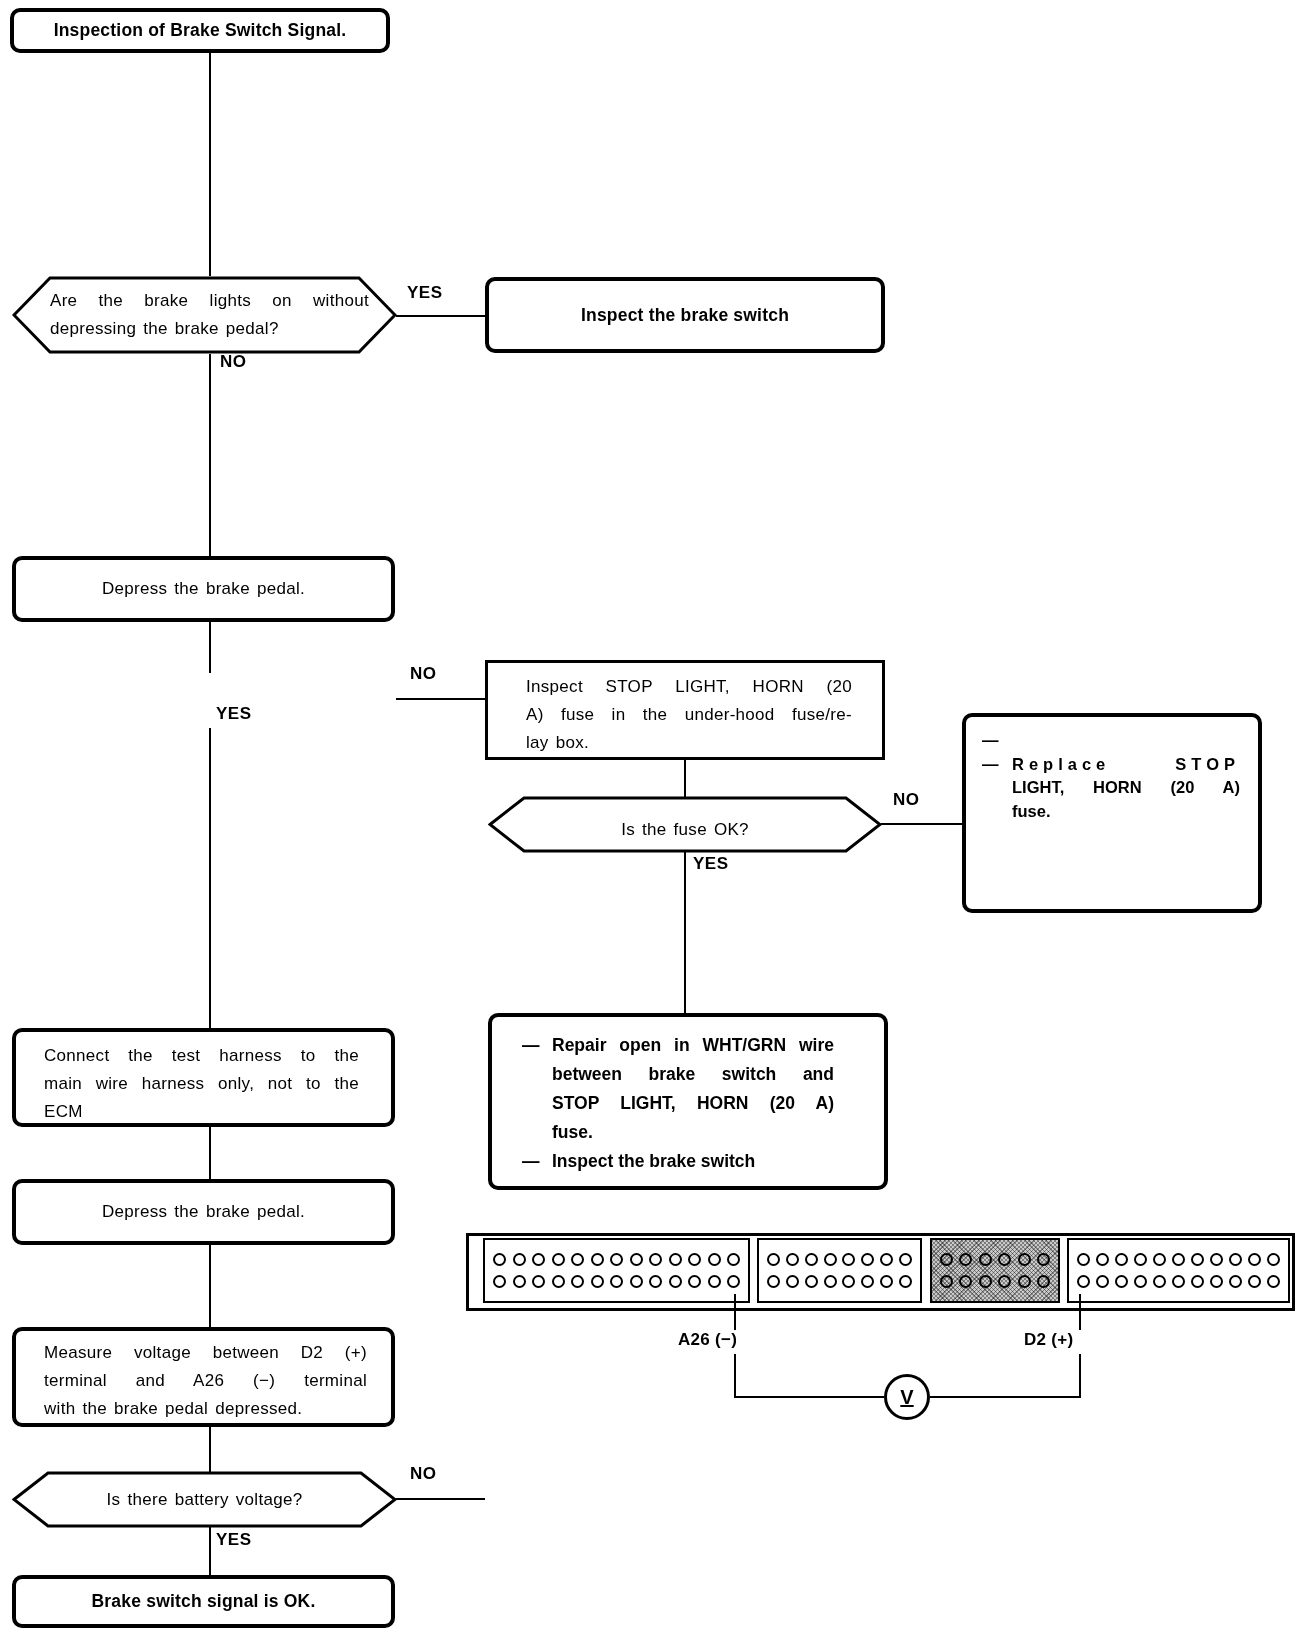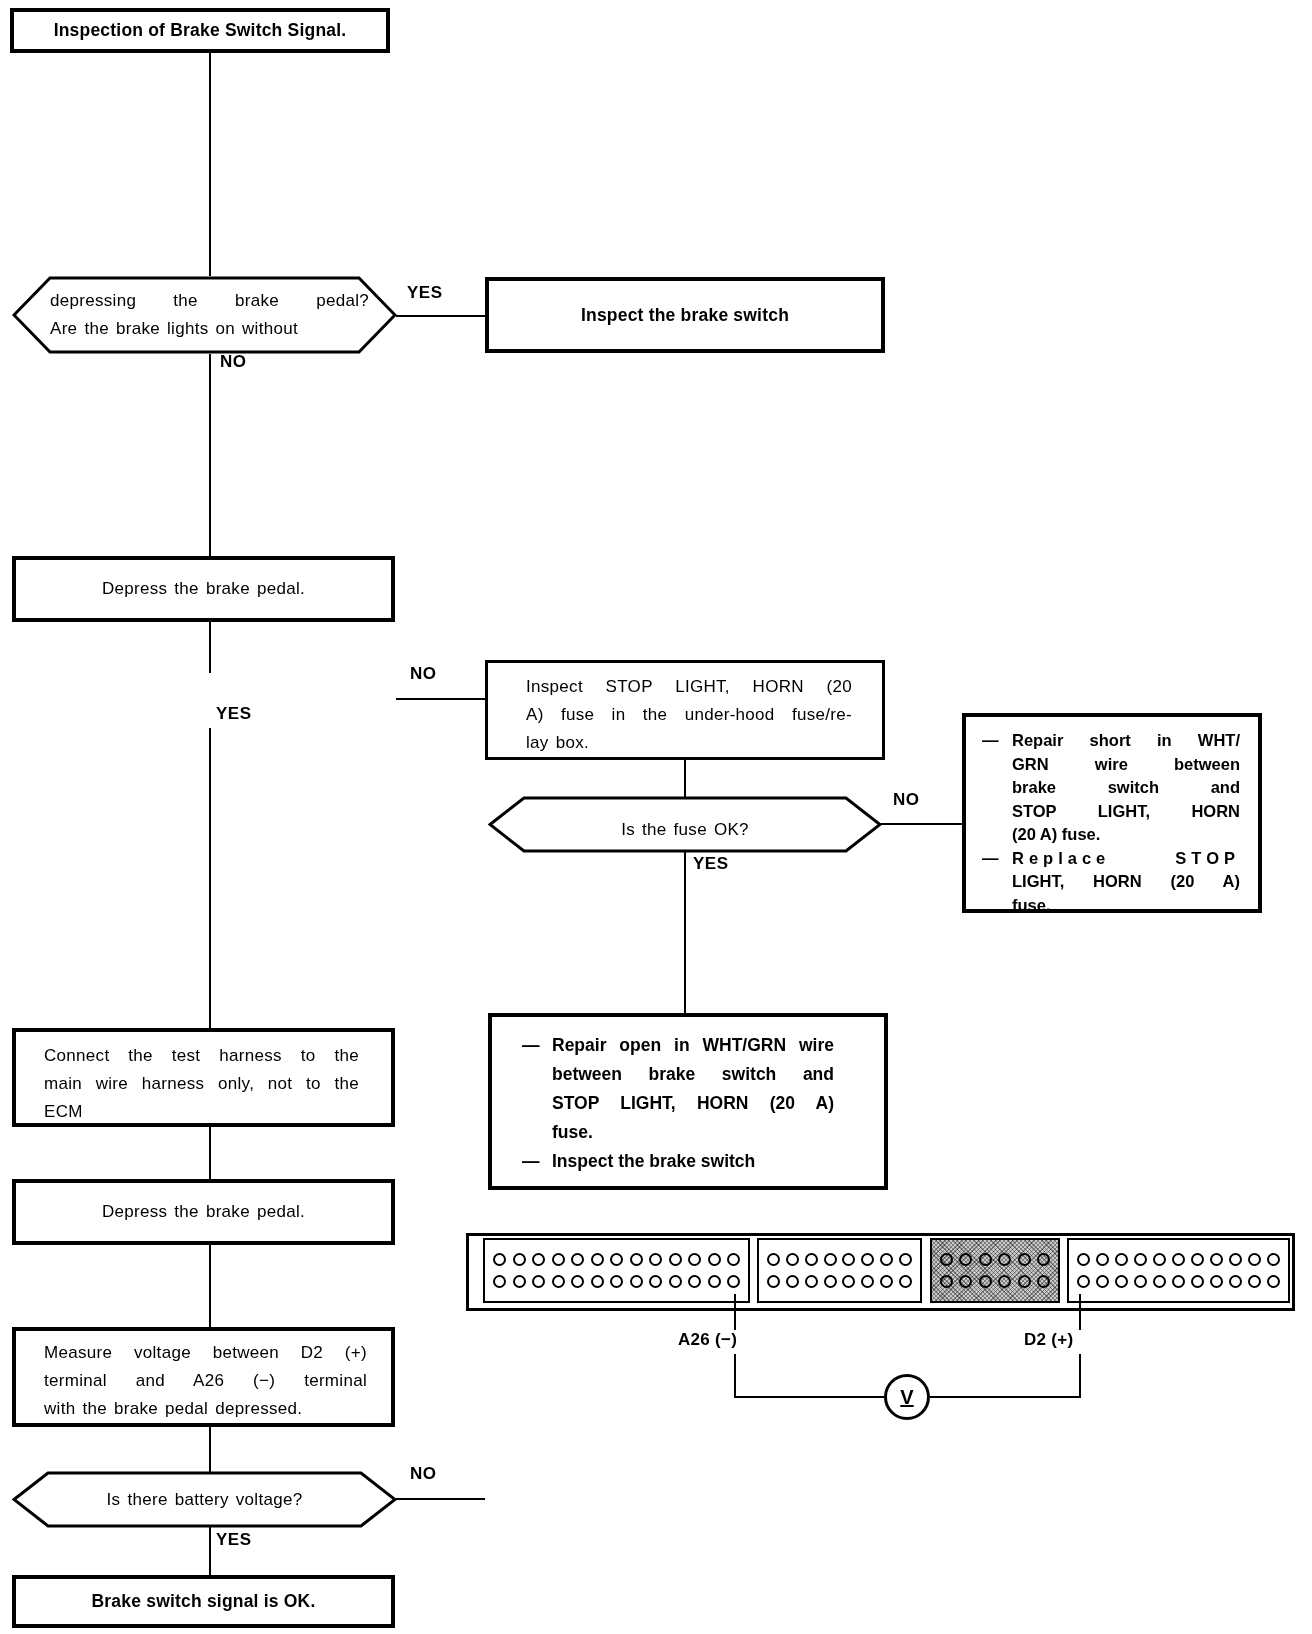--- a/index.html
+++ b/index.html
@@ -2,21 +2,21 @@
 <html><head>
 <meta charset="utf-8">
 <style>
   html,body{margin:0;padding:0;background:#fff;}
   #canvas{
     position:relative;width:1312px;height:1634px;background:#fff;
     font-family:"Liberation Sans",sans-serif;color:#000;
     -webkit-font-smoothing:antialiased;
   }
   .box{position:absolute;background:#fff;border:3px solid #000;box-sizing:border-box;}
-  .box.thick{border-width:4px;}
+  .box.thick{border-width:4px;border-radius:10px;}
   .center{display:flex;align-items:center;justify-content:center;text-align:center;}
   .bold{font-weight:bold;}
   .t17{font-size:17px;letter-spacing:.3px;word-spacing:2px;}
   .t175{font-size:17.5px;letter-spacing:.2px;}
   .vline{position:absolute;width:2px;background:#000;}
   .hline{position:absolute;height:2px;background:#000;}
   .lbl{position:absolute;font-size:17px;font-weight:bold;letter-spacing:.5px;}
   .hexwrap{position:absolute;}
   .hexwrap svg{position:absolute;left:0;top:0;}
   .hextext{position:absolute;inset:0;}
@@ -81,22 +81,22 @@
   <div class="lbl" style="left:893px;top:790px;">NO</div>
   <div class="lbl" style="left:693px;top:854px;">YES</div>
   <div class="lbl" style="left:410px;top:1464px;">NO</div>
   <div class="lbl" style="left:216px;top:1530px;">YES</div>
 
   <div class="hexwrap" style="left:12px;top:276px;width:385px;height:78px;">
     <svg width="385" height="78">
       <polygon points="2,39 38,2 347,2 383,39 347,76 38,76" fill="#fff" stroke="#000" stroke-width="3"></polygon>
     </svg>
     <div class="hextext t17 lines jlines" style="padding:11px 28px 0 38px;">
+      <div>Are the brake lights on without</div>
       <div>depressing the brake pedal?</div>
-      <div>Are the brake lights on without</div>
     </div>
   </div>
 
   <div class="box thick center bold t175" style="left:485px;top:277px;width:400px;height:76px;">
     <span>Inspect the brake switch</span>
   </div>
 
   <div class="box thick center t17" style="left:12px;top:556px;width:383px;height:66px;">
     <span>Depress the brake pedal.</span>
   </div>
@@ -114,27 +114,20 @@
     </svg>
     <div class="hextext center t17">
       <span>Is the fuse OK?</span>
     </div>
   </div>
 
   <div class="box thick" style="left:962px;top:713px;width:300px;height:200px;">
     <div class="dashlist bold" style="left:16px;top:12px;right:18px;font-size:16.5px;line-height:23.5px;">
       <div class="ditem">
         <span class="dash">—</span>
-        <div class="dtext">
-          <div>Repair short in WHT/</div>
-          <div>GRN wire between</div>
-          <div>brake switch and</div>
-          <div>STOP LIGHT, HORN</div>
-          <div>(20 A) fuse.</div>
-        </div>
       </div>
       <div class="ditem ls1">
         <span class="dash">—</span>
         <div class="dtext">
           <div>Replace STOP</div>
           <div>LIGHT, HORN (20 A)</div>
           <div>fuse.</div>
         </div>
       </div>
     </div>

